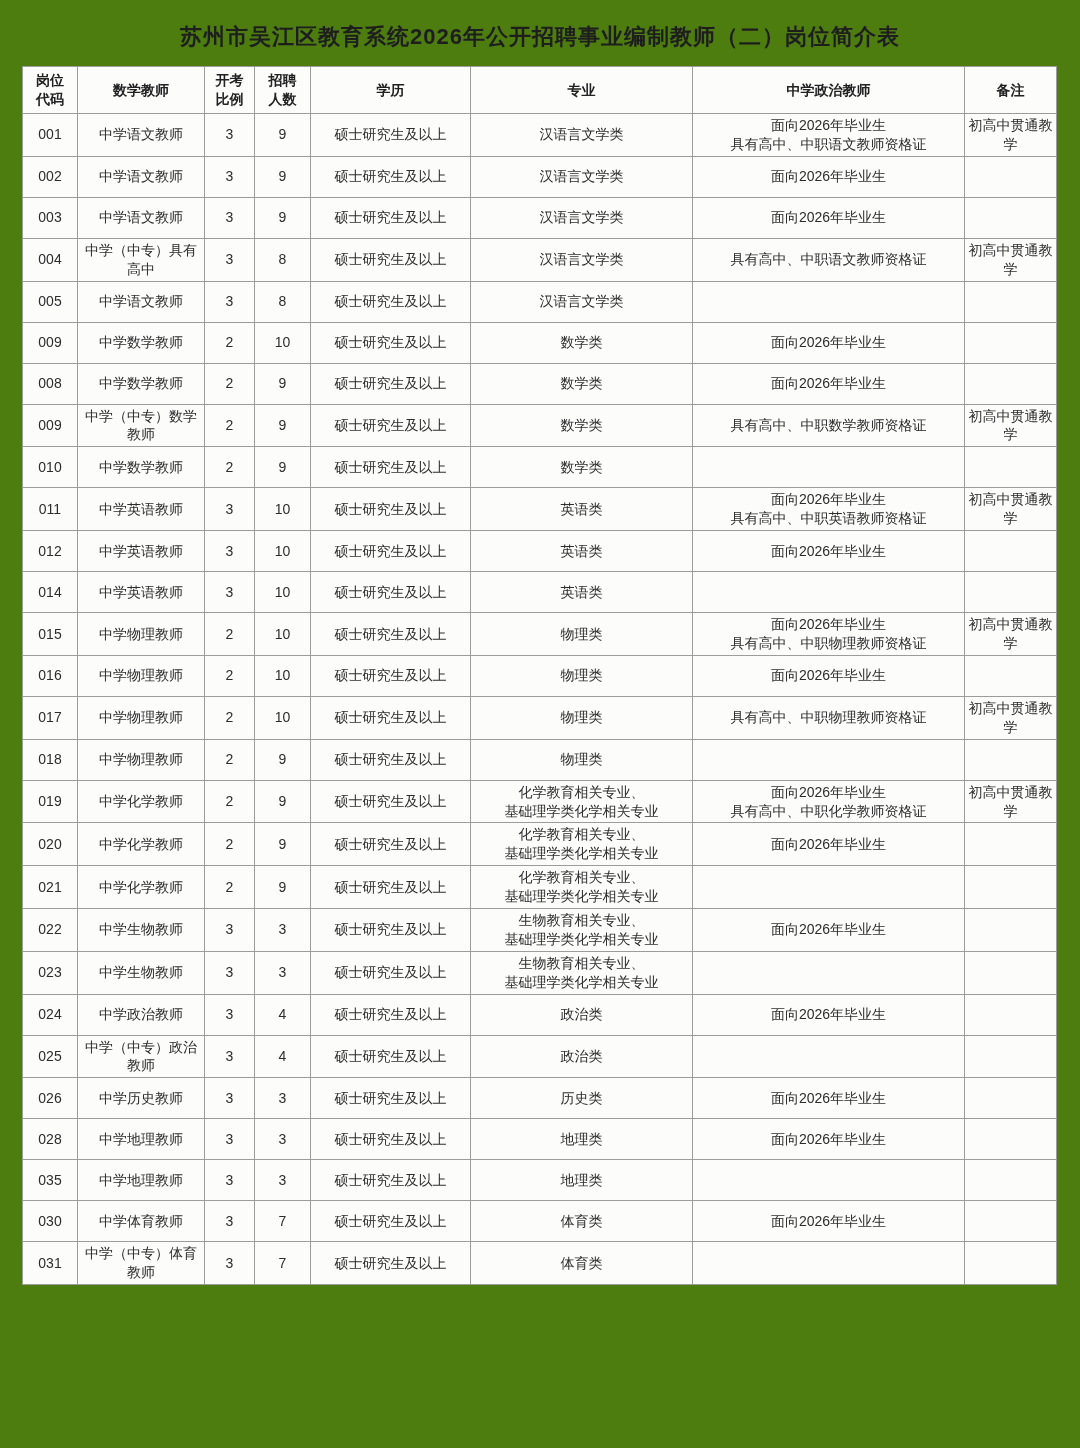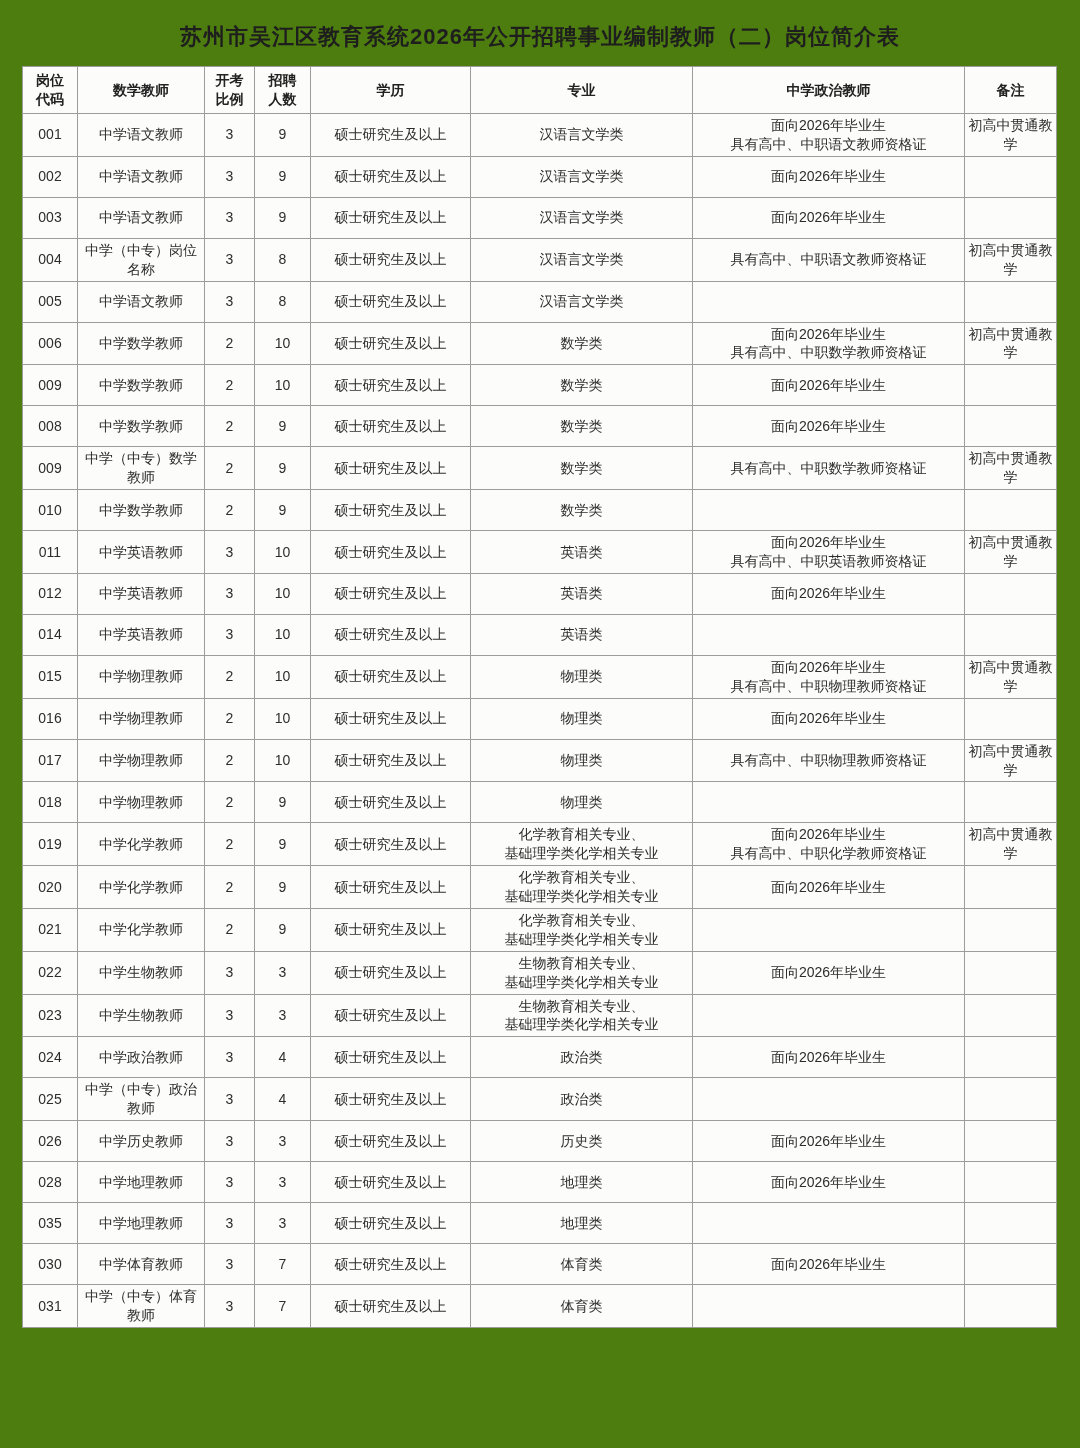--- a/index.html
+++ b/index.html
@@ -112,51 +112,40 @@
     <td>3</td>
     <td>9</td>
     <td>硕士研究生及以上</td>
     <td>汉语言文学类</td>
     <td>面向2026年毕业生</td>
     <td></td>
   </tr>
 
   <tr>
     <td>004</td>
-    <td>中学（中专）岗位名称</td>
+    <td>中学（中专）具有高中</td>
     <td>3</td>
     <td>8</td>
     <td>硕士研究生及以上</td>
     <td>汉语言文学类</td>
     <td>具有高中、中职语文教师资格证</td>
     <td>初高中贯通教学</td>
   </tr>
 
   <tr>
     <td>005</td>
     <td>中学语文教师</td>
     <td>3</td>
     <td>8</td>
     <td>硕士研究生及以上</td>
     <td>汉语言文学类</td>
     <td></td>
     <td></td>
   </tr>
 
-  <tr>
-    <td>006</td>
-    <td>中学数学教师</td>
-    <td>2</td>
-    <td>10</td>
-    <td>硕士研究生及以上</td>
-    <td>数学类</td>
-    <td>面向2026年毕业生
-具有高中、中职数学教师资格证</td>
-    <td>初高中贯通教学</td>
-  </tr>
 
   <tr>
     <td>009</td>
     <td>中学数学教师</td>
     <td>2</td>
     <td>10</td>
     <td>硕士研究生及以上</td>
     <td>数学类</td>
     <td>面向2026年毕业生</td>
     <td></td>

